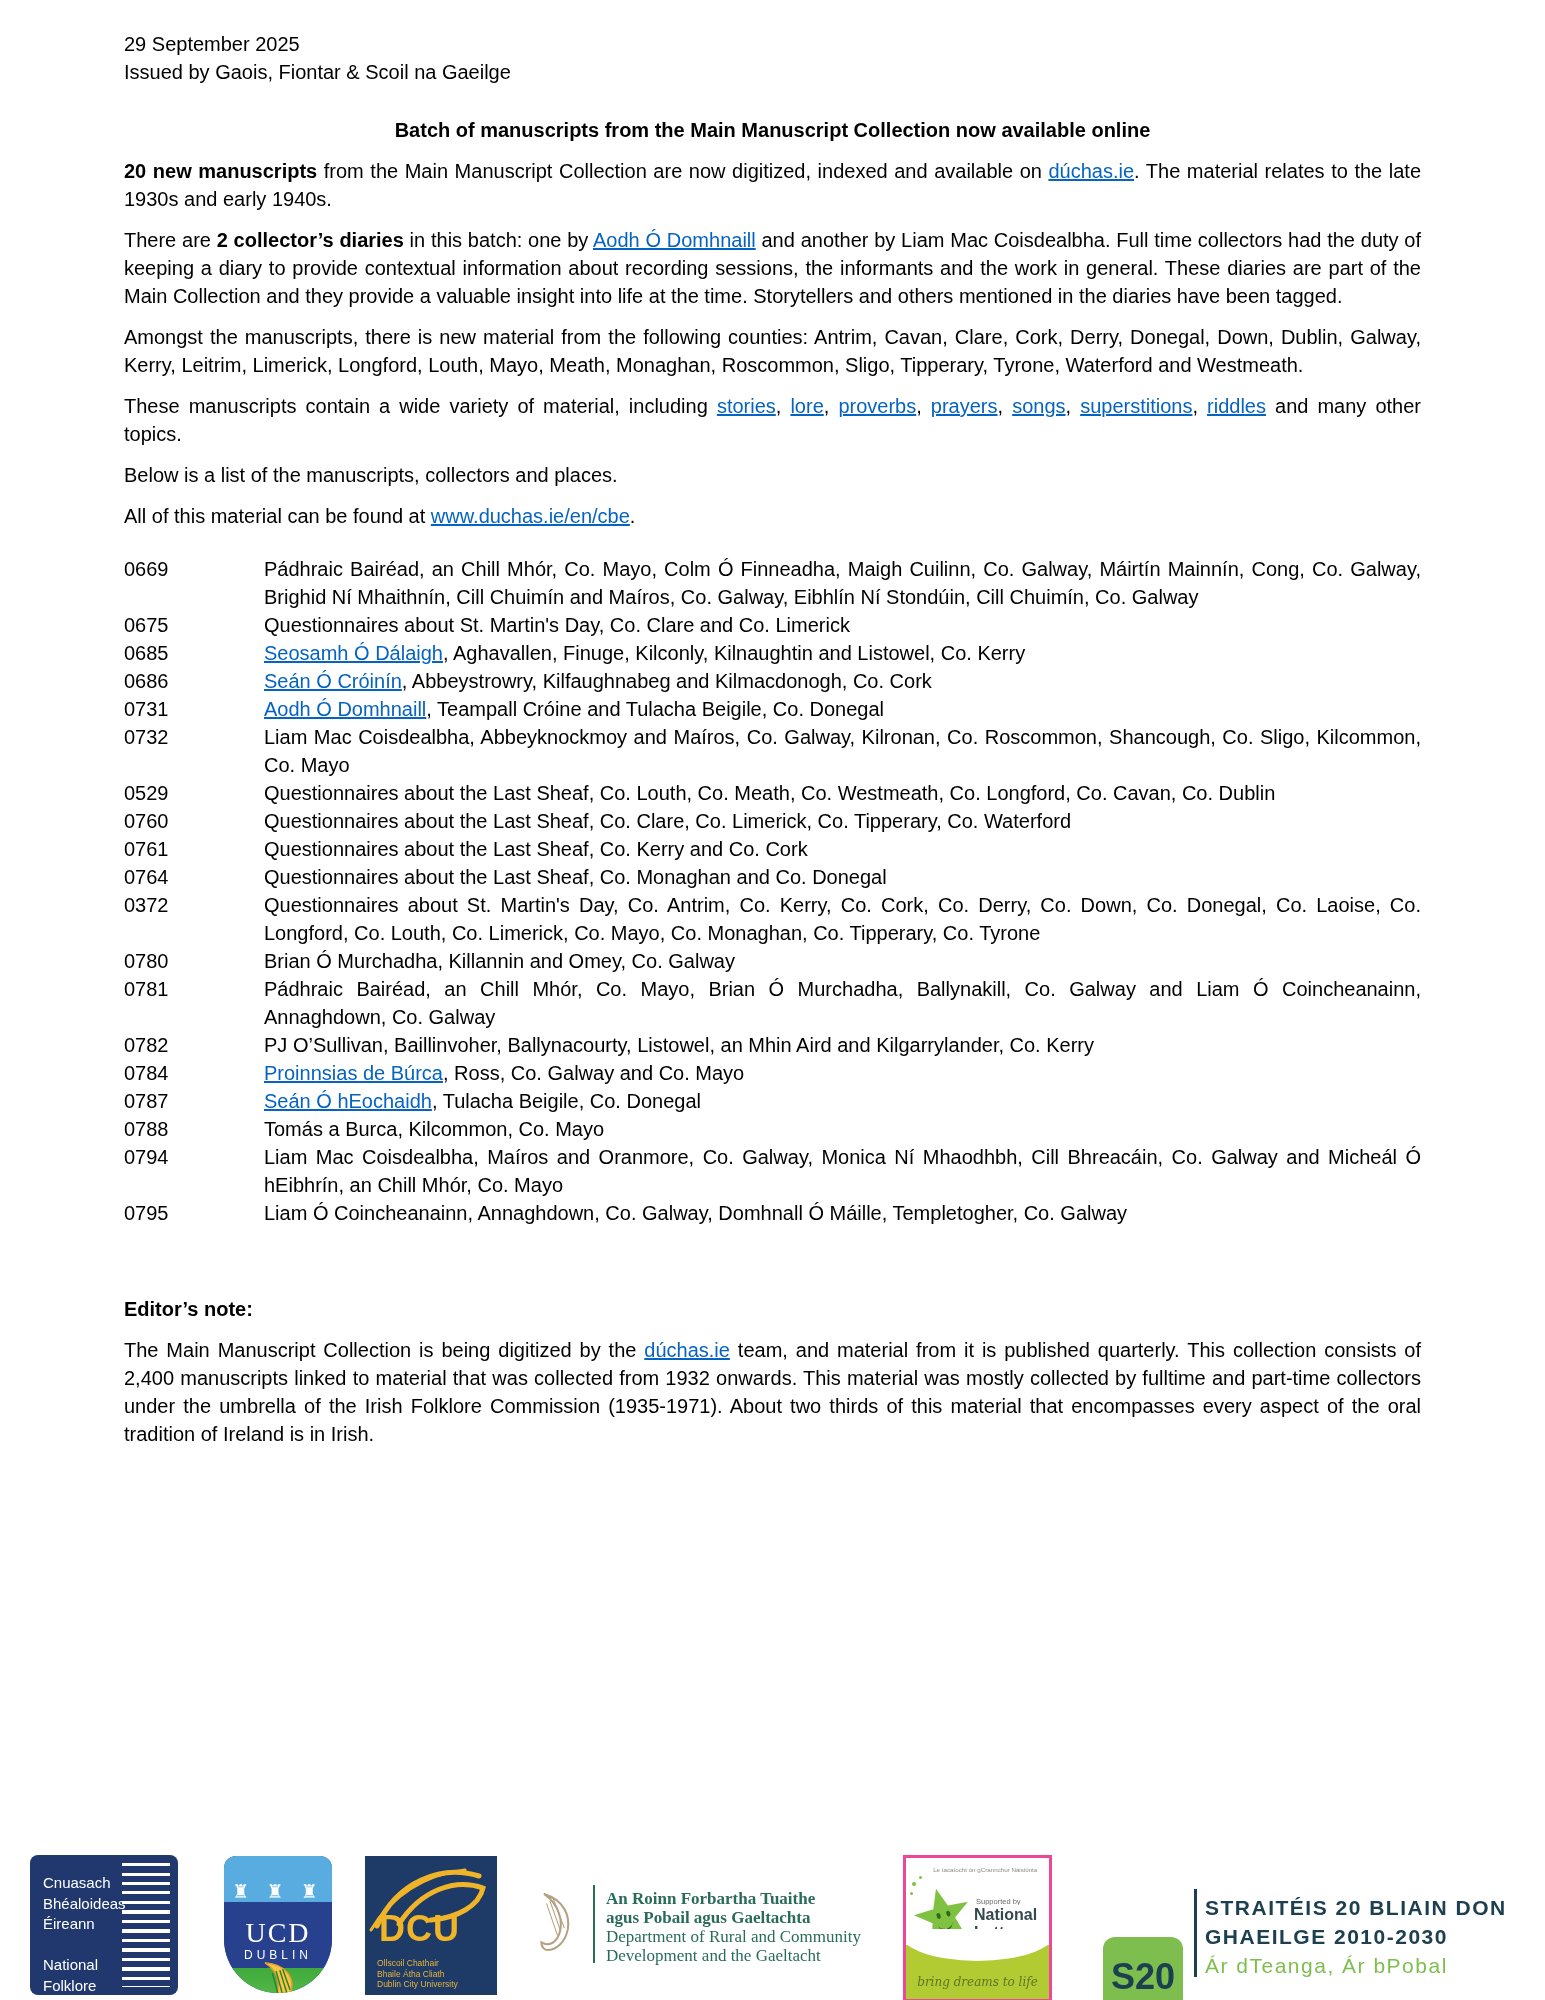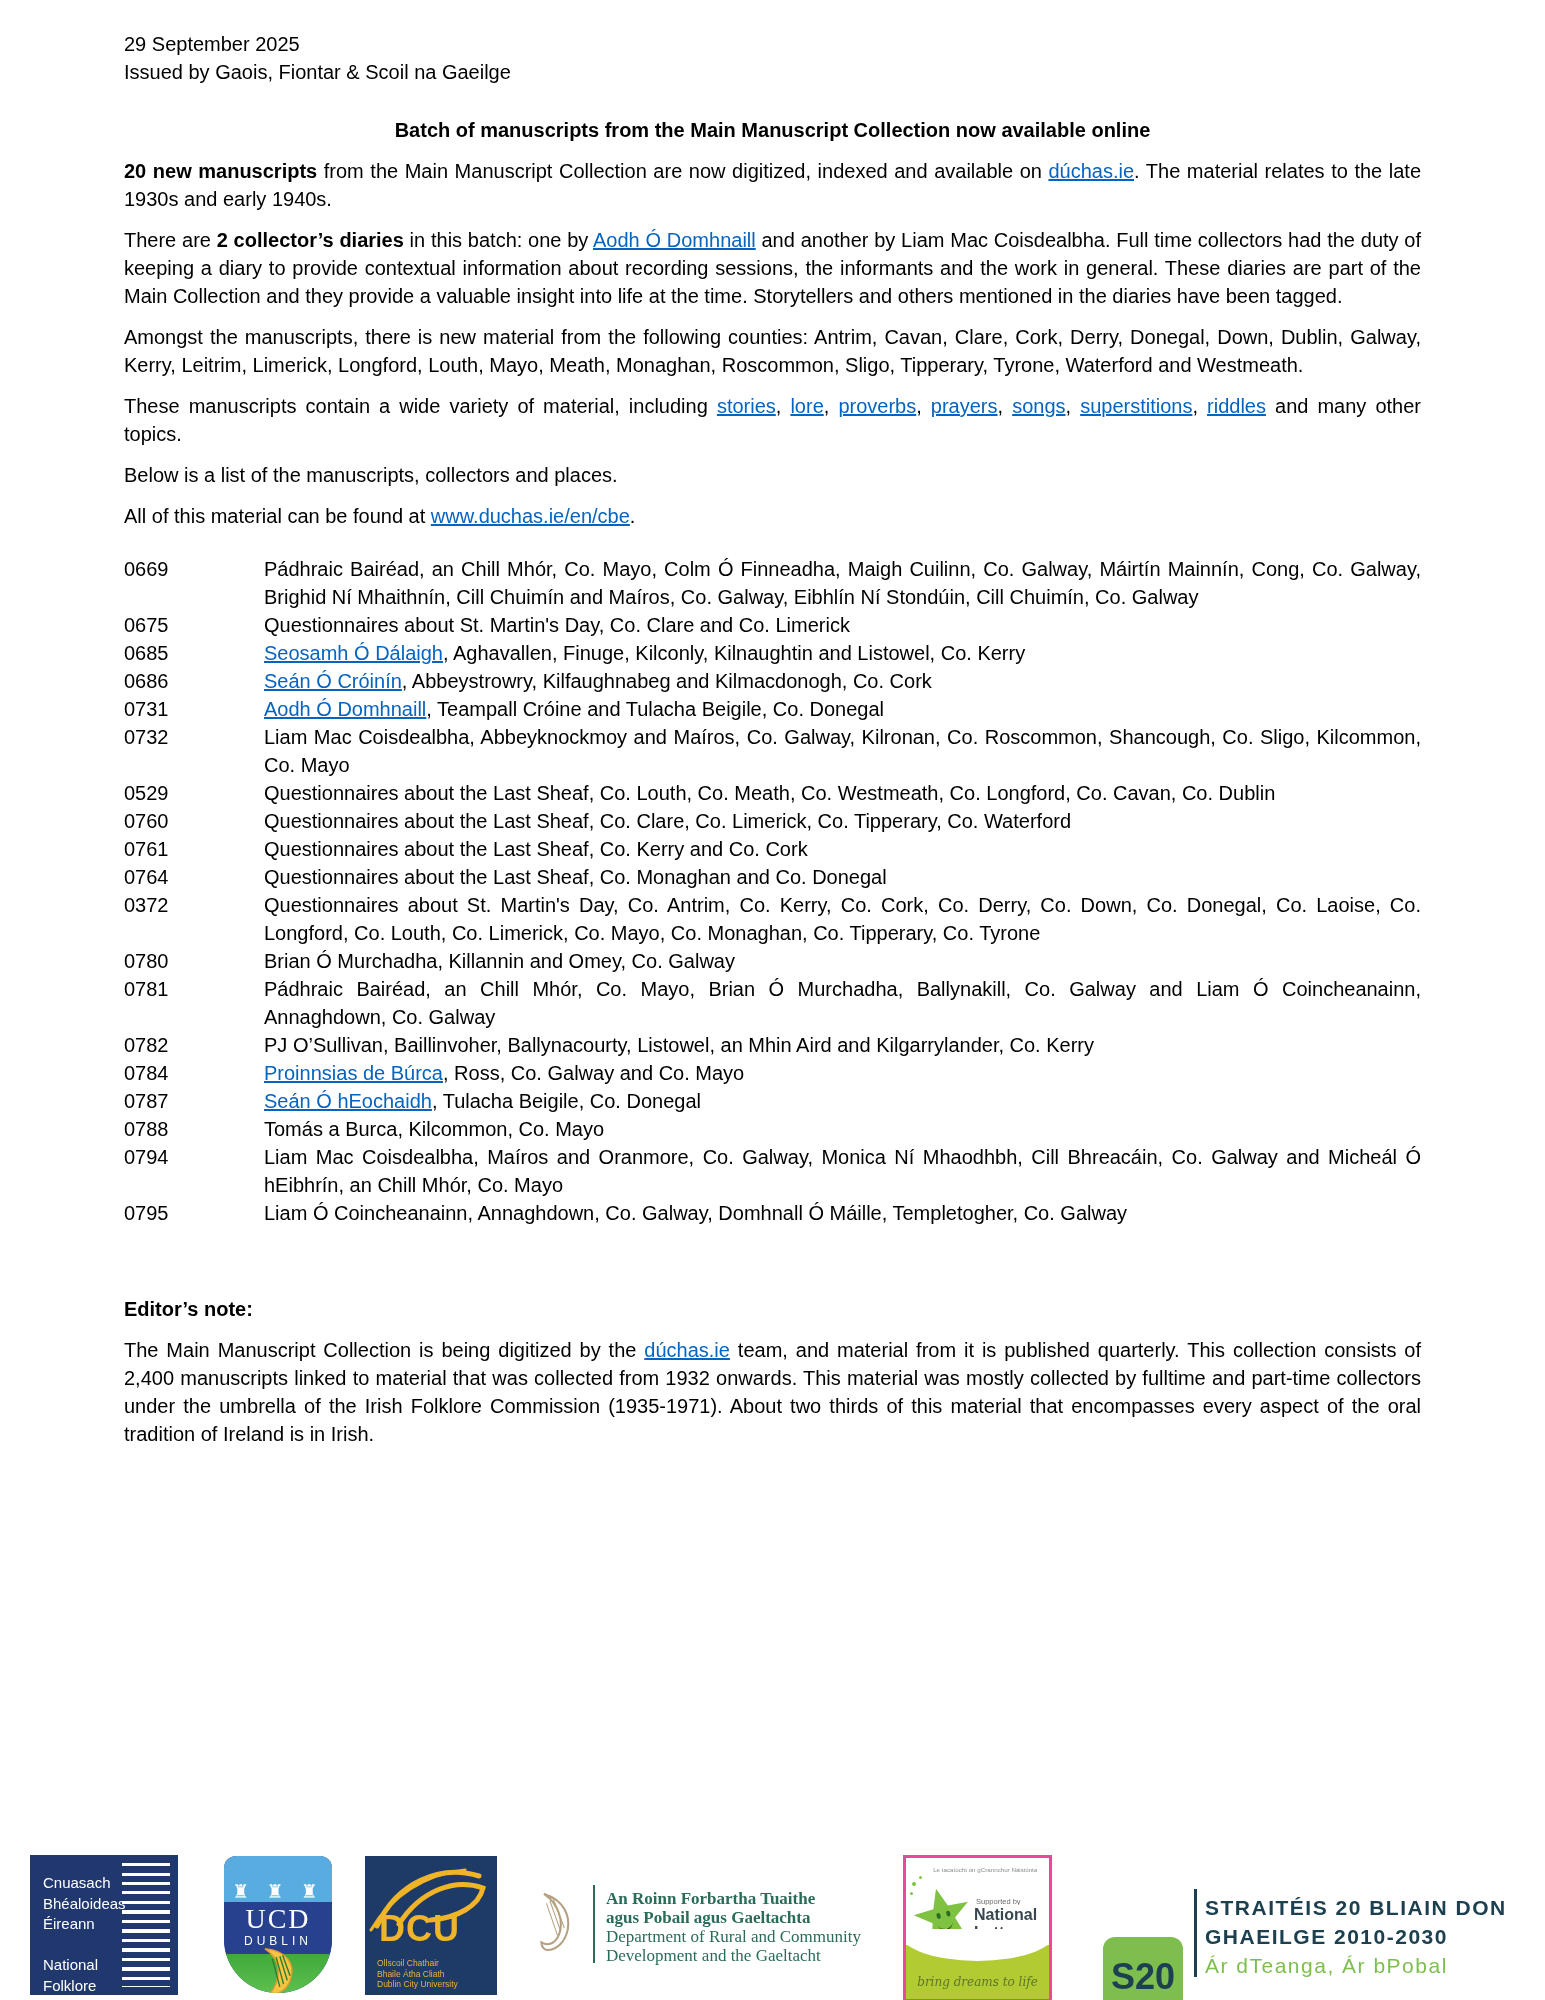--- a/index.html
+++ b/index.html
@@ -16,34 +16,34 @@
   .mnum{flex:0 0 140px;}
   .mdesc{flex:1;text-align:justify;text-justify:inter-word;}
   .editor-h{font-size:20px;font-weight:bold;margin:68px 0 0 0;}
   .editor-p{margin-top:25px;}
 
   
   .footer{position:absolute;left:0;top:1853px;width:1545px;height:147px;}
   .logo{position:absolute;}
 
   
-  .nfc{left:30px;top:2px;width:148px;height:140px;background:#20386E;color:#fff;}
+  .nfc{left:30px;top:2px;width:148px;height:140px;background:#20386E;color:#fff;border-radius:8px;}
   .nfc-text{position:absolute;left:13px;top:18px;font-size:15px;line-height:1.38;}
   .nfc-group2{margin-top:20px;}
   .nfc-stripes{position:absolute;top:8px;bottom:8px;right:8px;width:48px;
     background:repeating-linear-gradient(to bottom,#fff 0 3px,rgba(0,0,0,0) 3px 9.5px);}
 
   
   .ucd{left:224px;top:3px;width:108px;height:137px;border-radius:12px 12px 54px 54px;
        overflow:hidden;background:#27418F;}
   .ucd-sky{height:46px;background:#58ACE0;position:relative;}
   .ucd-castles{position:absolute;bottom:-4px;left:0;right:0;text-align:center;
        color:#fff;font-size:19px;letter-spacing:6px;}
   .ucd-mid{height:50px;background:#27418F;color:#fff;text-align:center;}
-  .ucd-abbr{font-family:"Liberation Serif",serif;font-size:28px;line-height:30px;letter-spacing:2px;margin-top:2px;}
+  .ucd-abbr{font-family:"Liberation Serif",serif;font-size:28px;line-height:30px;letter-spacing:2px;margin-top:16px;}
   .ucd-city{font-size:12px;letter-spacing:4px;line-height:14px;}
   .ucd-green{height:41px;background:linear-gradient(#3FAA3C,#5FC04F);text-align:center;}
   .ucd-green svg{margin-top:-8px;}
 
   
   .dcu{left:365px;top:3px;width:132px;height:139px;background:#1E3A67;overflow:hidden;}
   .dcu-abbr{position:absolute;top:48px;left:14px;color:#F0B429;font-size:36px;font-weight:bold;letter-spacing:1px;}
   .dcu-swoosh{position:absolute;top:4px;right:2px;}
   .dcu-lines{position:absolute;top:102px;left:12px;color:#E8B43A;font-size:10px;line-height:1.25;
        transform:scale(.85);transform-origin:0 0;white-space:nowrap;}

